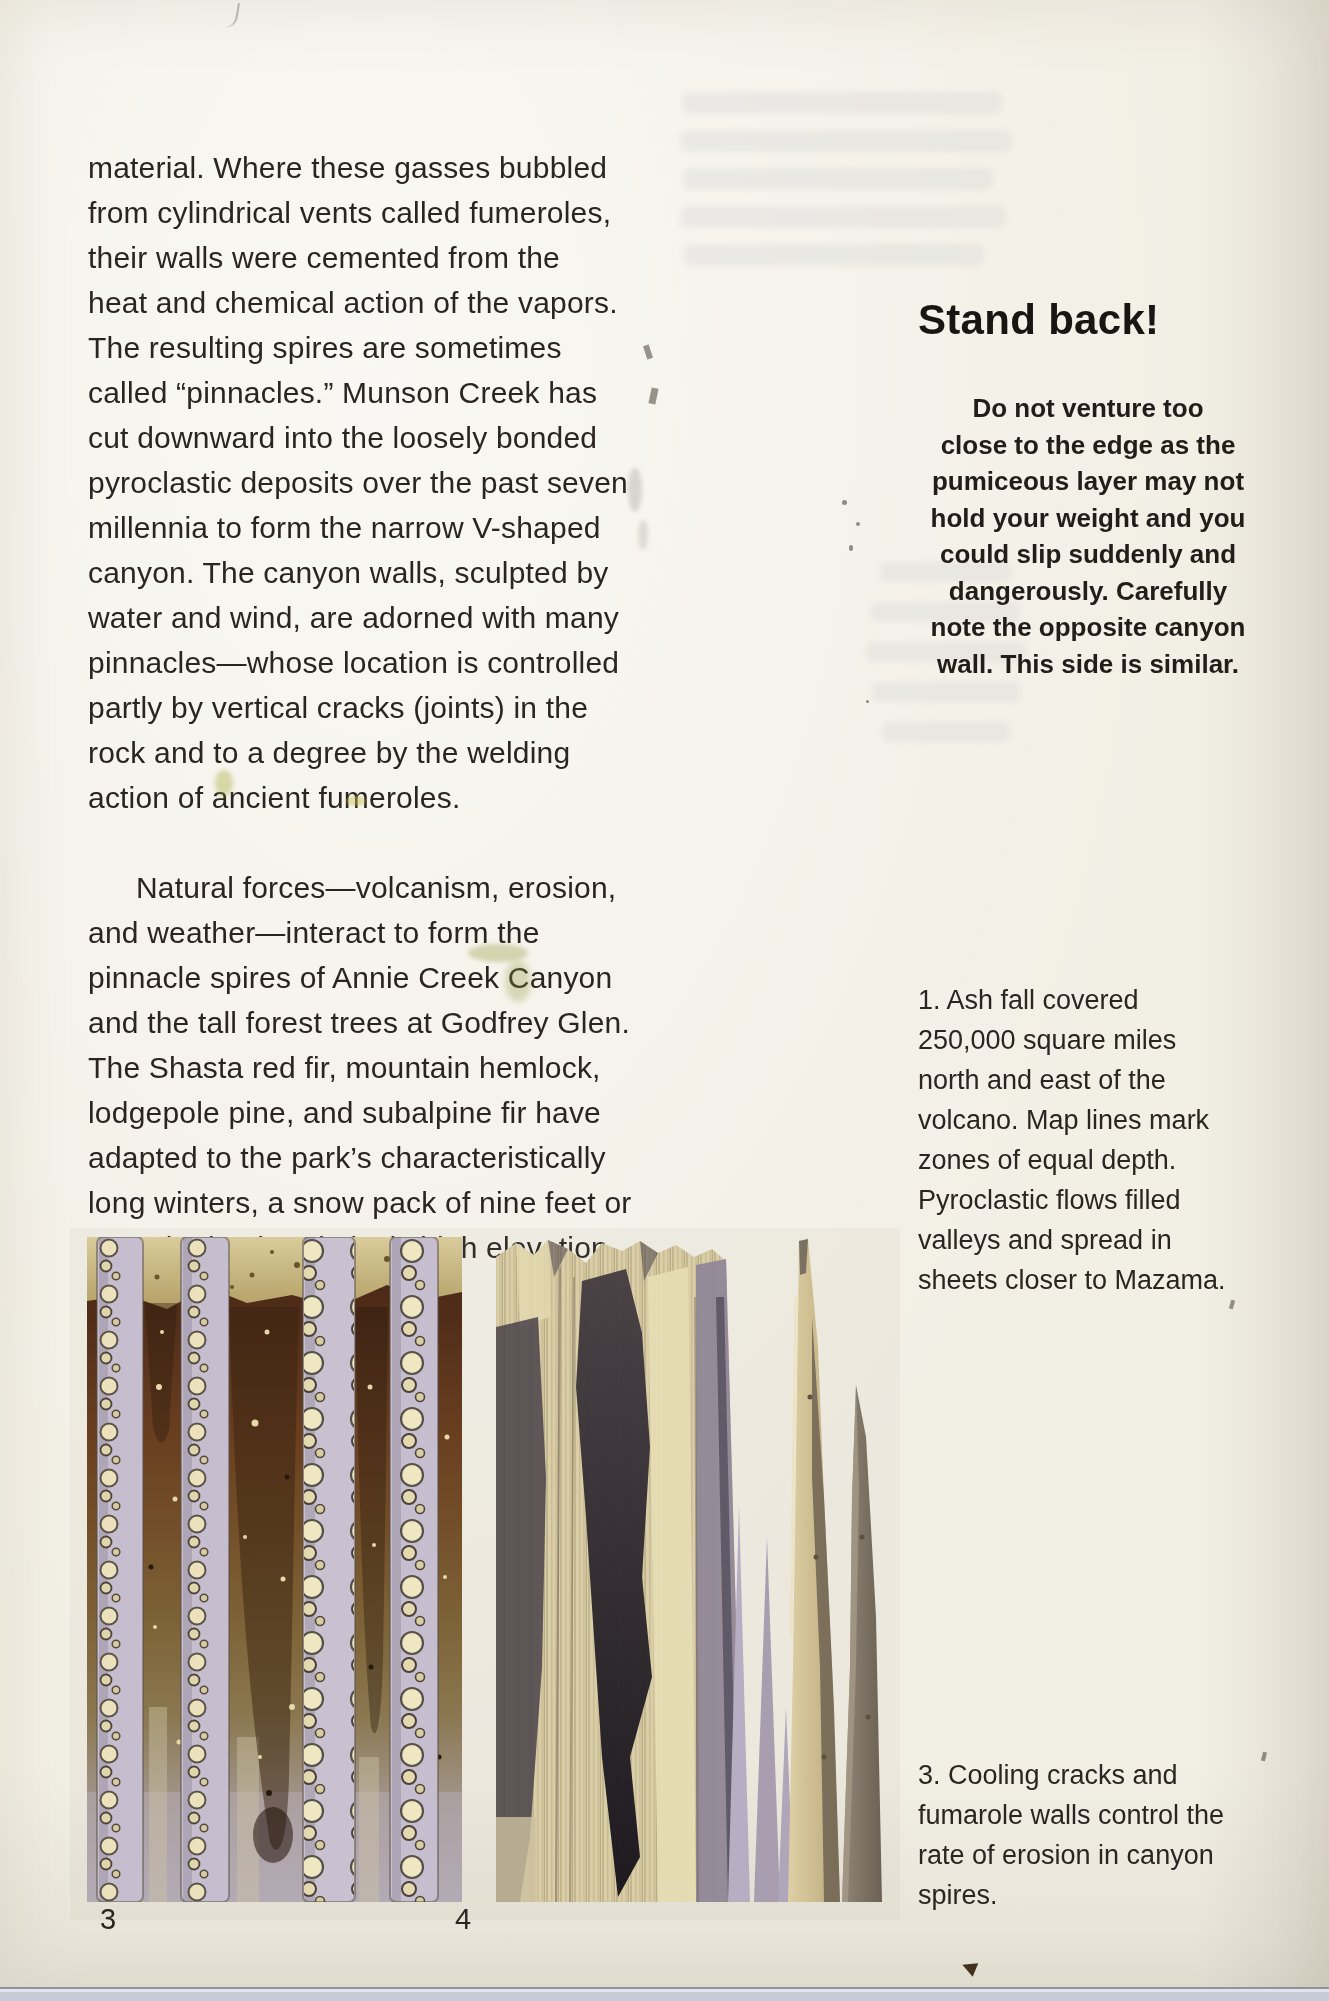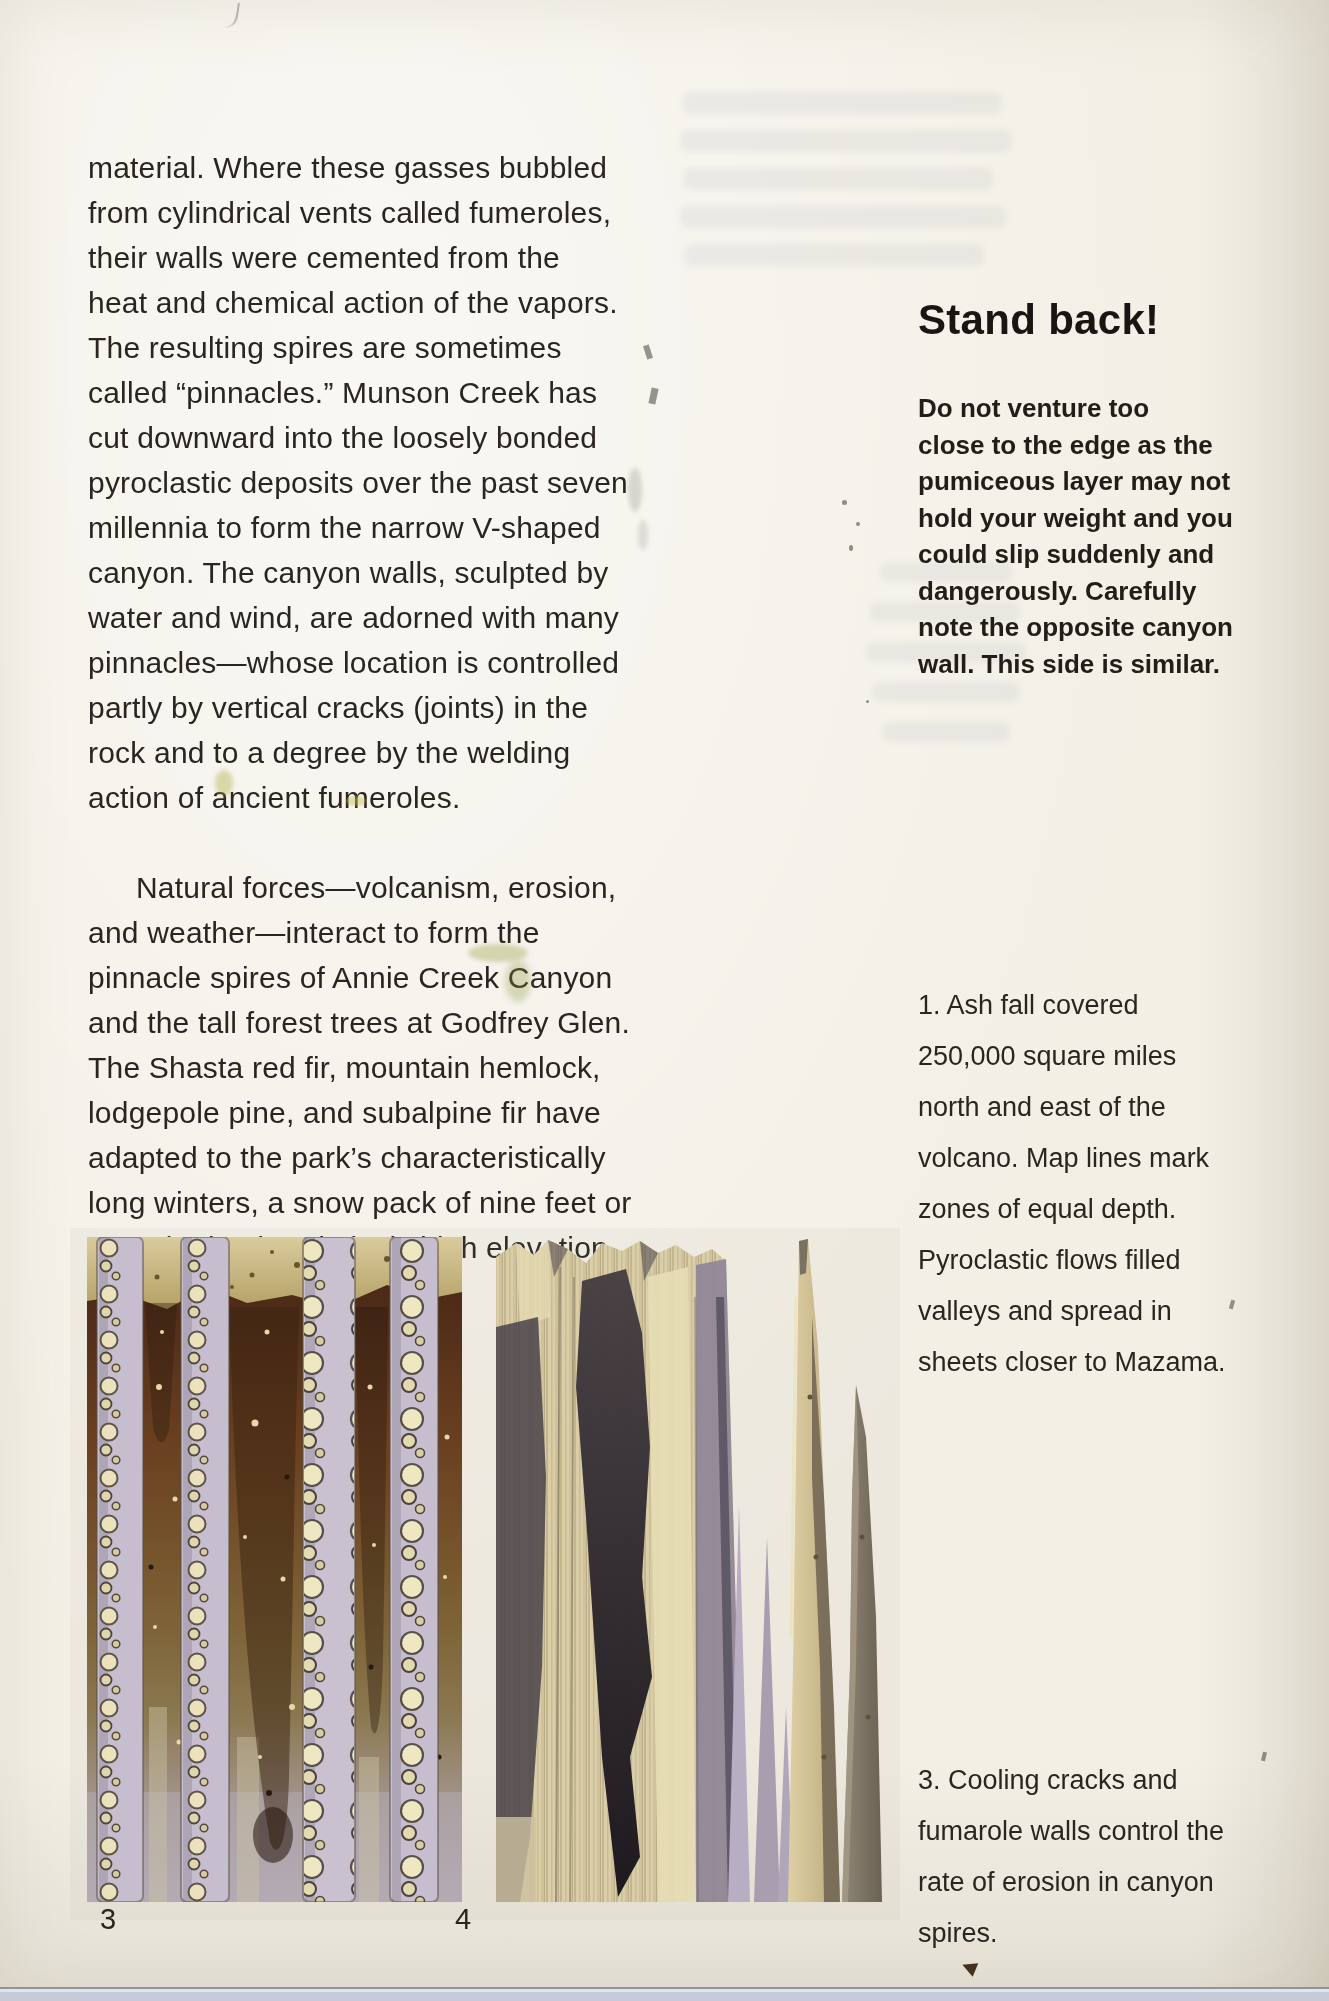--- a/index.html
+++ b/index.html
@@ -18,25 +18,25 @@
     font-size:30px; line-height:45px; white-space:pre-line; letter-spacing:.2px;
   }
   .article p { margin:0; }
   .article p.indent { text-indent:48px; }
   .warning-title {
     position:absolute; left:918px; top:296px; margin:0;
     font-size:42px; font-weight:bold; color:#191512; letter-spacing:.3px;
   }
   .warning-body {
     position:absolute; left:918px; top:390px; width:340px;
-    font-size:26px; font-weight:bold; line-height:36.5px; white-space:pre-line; color:#221d19;
+    font-size:26px; font-weight:bold; line-height:36.5px; white-space:pre-line; color:#221d19;text-align:center;
   }
   .caption {
     position:absolute; left:918px; width:370px;
-    font-size:27px; line-height:51px; white-space:pre-line; color:#2b2521;
+    font-size:27px; line-height:40px; white-space:pre-line; color:#2b2521;
   }
   #caption1 { top:980px; }
   #caption2 { top:1296px; }
   #caption3 { top:1578px; }
   #caption4 { top:1755px; }
   .fig { position:absolute; }
   #figure3 { left:87px;  top:1237px; }
   #figure4 { left:490px; top:1237px; }
   .fig-backing { position:absolute; left:70px; top:1228px; width:830px; height:692px;
                  background:rgba(160,150,135,.08); }

